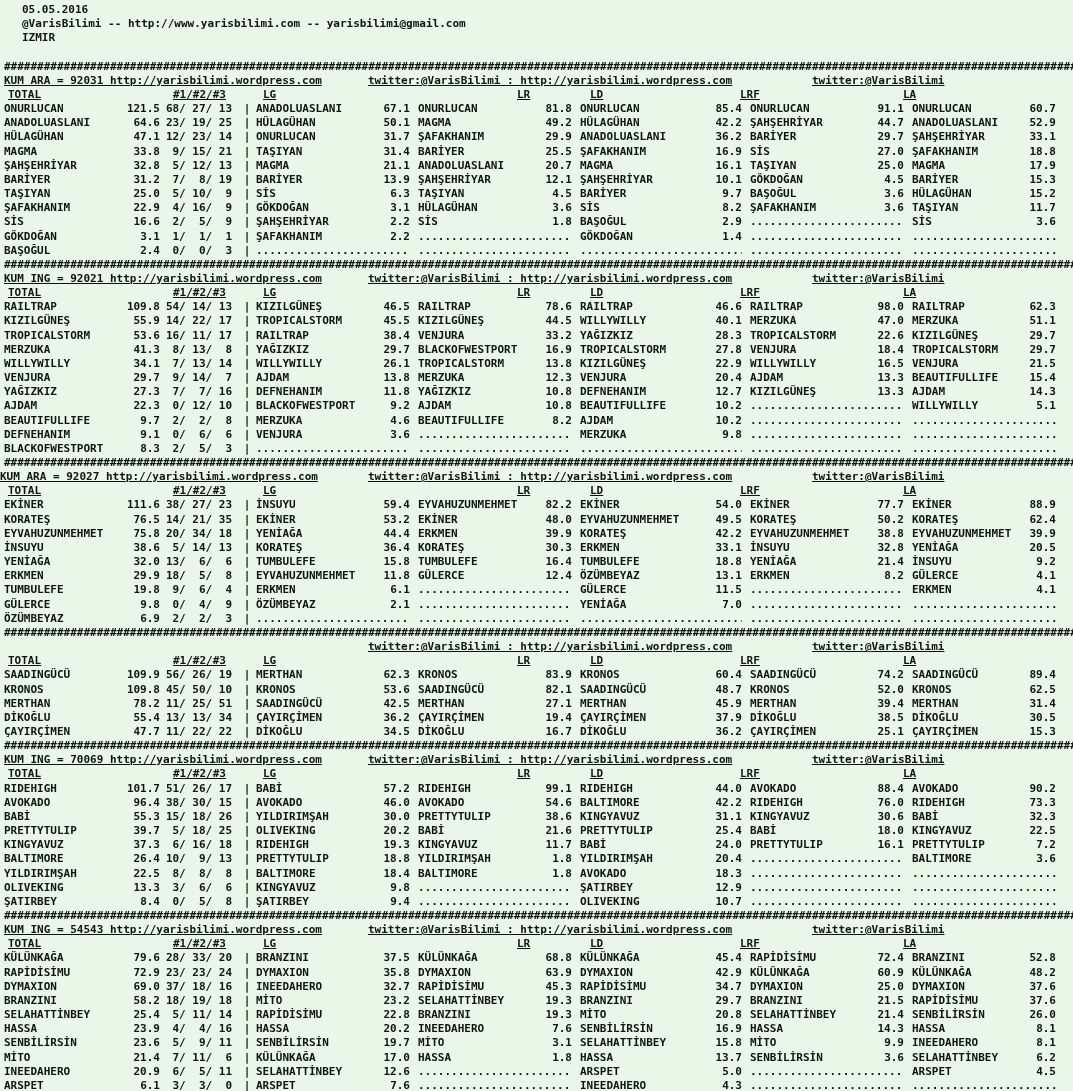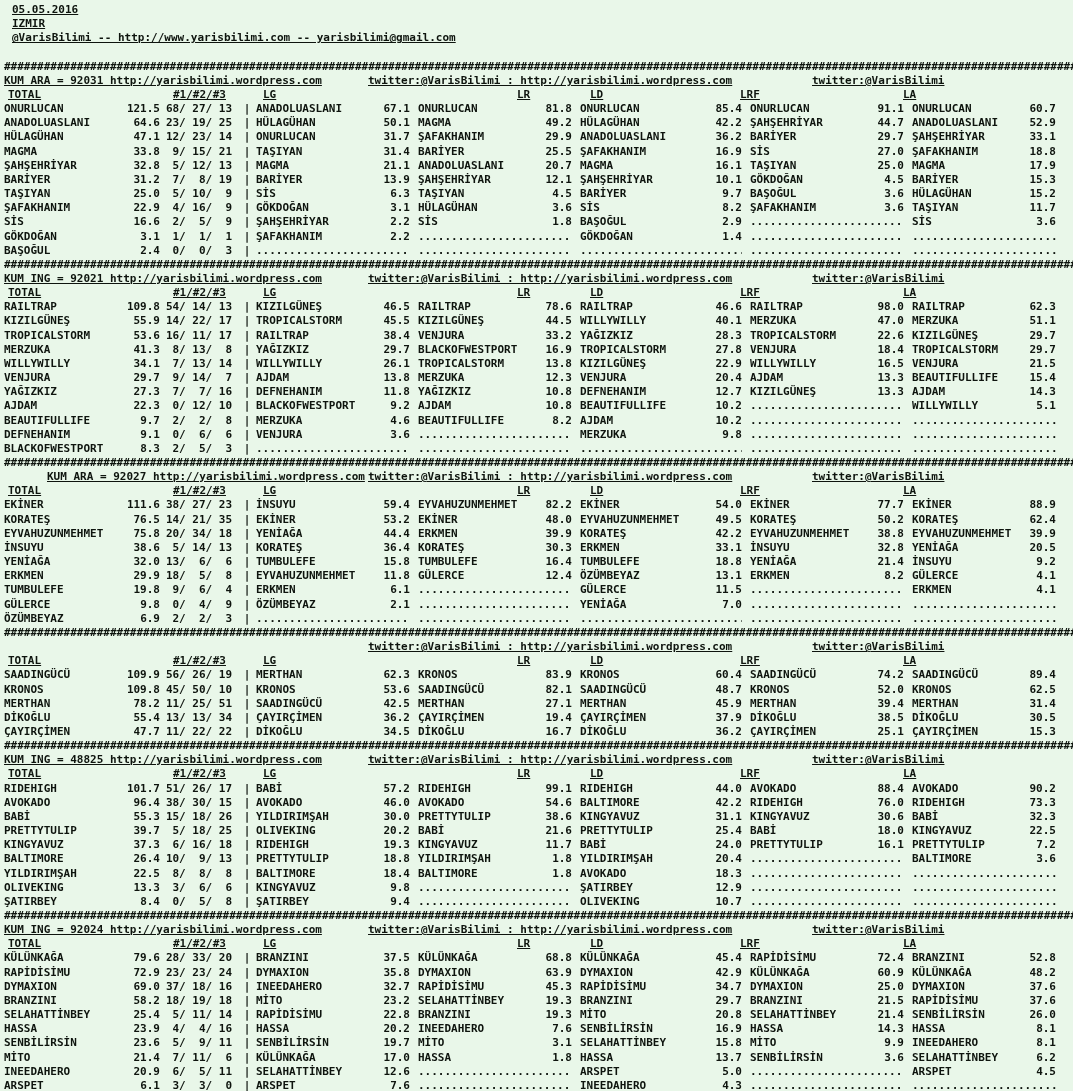--- a/index.html
+++ b/index.html
@@ -1,20 +1,20 @@
 <!DOCTYPE html>
 <html><head>
 <meta charset="utf-8">
 <style>
   html,body{margin:0;padding:0;background:#e9f7e9;}
   body{width:1073px;height:1091px;overflow:hidden;box-sizing:border-box;padding-top:3px;}
   .doc{font-family:"DejaVu Sans Mono","Liberation Mono",monospace;font-weight:bold;
        font-size:11px;color:#0e140e;}
   .line{height:14.17px;line-height:14.17px;white-space:pre;overflow:hidden;position:relative;}
-  .pad{padding-left:12px;text-decoration:underline;}
+  .pad{padding-left:22px;}
   .ruler{padding-left:4px;letter-spacing:0;}
   .abs{position:absolute;top:0;text-decoration:underline;}
   .row{display:flex;padding-left:4px;}
   .cn1{width:116px;overflow:hidden;flex:none;}
   .cv1{width:40px;text-align:right;flex:none;}
   .cv123{width:78px;text-align:center;flex:none;}
   .csep{width:18px;text-align:center;flex:none;}
   .g{display:flex;flex:none;overflow:hidden;}
   .g-lg{width:154px;}
   .g-lr{width:154px;margin-left:8px;}
@@ -25,22 +25,22 @@
   .gval{width:42px;text-align:right;flex:none;}
   .g-ld .gval{width:44px;}
   .g-la .gval{width:40px;}
   .gdots{flex:1;overflow:hidden;}
 </style>
 </head>
 <body>
 
 <div class="doc">
   <div class="line pad">05.05.2016</div>
+  <div class="line pad">@VarisBilimi -- http://www.yarisbilimi.com -- yarisbilimi@gmail.com</div>
   <div class="line pad">IZMIR</div>
-  <div class="line pad">@VarisBilimi -- http://www.yarisbilimi.com -- yarisbilimi@gmail.com</div>
   <div class="line"></div>
   <div id="sections">
       <div class="line ruler">##########################################################################################################################################################################</div>
       <div class="line"><span class="abs" style="left: 4px;">KUM ARA = 92031 http://yarisbilimi.wordpress.com</span><span class="abs" style="left: 368px;">twitter:@VarisBilimi : http://yarisbilimi.wordpress.com</span><span class="abs" style="left: 812px;">twitter:@VarisBilimi</span></div>
       <div class="line"><span class="abs" style="left: 8px;">TOTAL</span><span class="abs" style="left: 173px;">#1/#2/#3</span><span class="abs" style="left: 263px;">LG</span><span class="abs" style="left: 517px;">LR</span><span class="abs" style="left: 590px;">LD</span><span class="abs" style="left: 740px;">LRF</span><span class="abs" style="left: 903px;">LA</span></div>
       <div class="line row"><span class="cn1">ONURLUCAN</span><span class="cv1">121.5</span><span class="cv123">68/ 27/ 13</span><span class="csep">|</span><span class="g g-lg"><span class="gname">ANADOLUASLANI</span><span class="gval">67.1</span></span><span class="g g-lr"><span class="gname">ONURLUCAN</span><span class="gval">81.8</span></span><span class="g g-ld"><span class="gname">ONURLUCAN</span><span class="gval">85.4</span></span><span class="g g-lrf"><span class="gname">ONURLUCAN</span><span class="gval">91.1</span></span><span class="g g-la"><span class="gname">ONURLUCAN</span><span class="gval">60.7</span></span></div>
       <div class="line row"><span class="cn1">ANADOLUASLANI</span><span class="cv1">64.6</span><span class="cv123">23/ 19/ 25</span><span class="csep">|</span><span class="g g-lg"><span class="gname">HÜLAGÜHAN</span><span class="gval">50.1</span></span><span class="g g-lr"><span class="gname">MAGMA</span><span class="gval">49.2</span></span><span class="g g-ld"><span class="gname">HÜLAGÜHAN</span><span class="gval">42.2</span></span><span class="g g-lrf"><span class="gname">ŞAHŞEHRİYAR</span><span class="gval">44.7</span></span><span class="g g-la"><span class="gname">ANADOLUASLANI</span><span class="gval">52.9</span></span></div>
       <div class="line row"><span class="cn1">HÜLAGÜHAN</span><span class="cv1">47.1</span><span class="cv123">12/ 23/ 14</span><span class="csep">|</span><span class="g g-lg"><span class="gname">ONURLUCAN</span><span class="gval">31.7</span></span><span class="g g-lr"><span class="gname">ŞAFAKHANIM</span><span class="gval">29.9</span></span><span class="g g-ld"><span class="gname">ANADOLUASLANI</span><span class="gval">36.2</span></span><span class="g g-lrf"><span class="gname">BARİYER</span><span class="gval">29.7</span></span><span class="g g-la"><span class="gname">ŞAHŞEHRİYAR</span><span class="gval">33.1</span></span></div>
       <div class="line row"><span class="cn1">MAGMA</span><span class="cv1">33.8</span><span class="cv123"> 9/ 15/ 21</span><span class="csep">|</span><span class="g g-lg"><span class="gname">TAŞIYAN</span><span class="gval">31.4</span></span><span class="g g-lr"><span class="gname">BARİYER</span><span class="gval">25.5</span></span><span class="g g-ld"><span class="gname">ŞAFAKHANIM</span><span class="gval">16.9</span></span><span class="g g-lrf"><span class="gname">SİS</span><span class="gval">27.0</span></span><span class="g g-la"><span class="gname">ŞAFAKHANIM</span><span class="gval">18.8</span></span></div>
       <div class="line row"><span class="cn1">ŞAHŞEHRİYAR</span><span class="cv1">32.8</span><span class="cv123"> 5/ 12/ 13</span><span class="csep">|</span><span class="g g-lg"><span class="gname">MAGMA</span><span class="gval">21.1</span></span><span class="g g-lr"><span class="gname">ANADOLUASLANI</span><span class="gval">20.7</span></span><span class="g g-ld"><span class="gname">MAGMA</span><span class="gval">16.1</span></span><span class="g g-lrf"><span class="gname">TAŞIYAN</span><span class="gval">25.0</span></span><span class="g g-la"><span class="gname">MAGMA</span><span class="gval">17.9</span></span></div>
@@ -58,53 +58,53 @@
       <div class="line row"><span class="cn1">TROPICALSTORM</span><span class="cv1">53.6</span><span class="cv123">16/ 11/ 17</span><span class="csep">|</span><span class="g g-lg"><span class="gname">RAILTRAP</span><span class="gval">38.4</span></span><span class="g g-lr"><span class="gname">VENJURA</span><span class="gval">33.2</span></span><span class="g g-ld"><span class="gname">YAĞIZKIZ</span><span class="gval">28.3</span></span><span class="g g-lrf"><span class="gname">TROPICALSTORM</span><span class="gval">22.6</span></span><span class="g g-la"><span class="gname">KIZILGÜNEŞ</span><span class="gval">29.7</span></span></div>
       <div class="line row"><span class="cn1">MERZUKA</span><span class="cv1">41.3</span><span class="cv123"> 8/ 13/  8</span><span class="csep">|</span><span class="g g-lg"><span class="gname">YAĞIZKIZ</span><span class="gval">29.7</span></span><span class="g g-lr"><span class="gname">BLACKOFWESTPORT</span><span class="gval">16.9</span></span><span class="g g-ld"><span class="gname">TROPICALSTORM</span><span class="gval">27.8</span></span><span class="g g-lrf"><span class="gname">VENJURA</span><span class="gval">18.4</span></span><span class="g g-la"><span class="gname">TROPICALSTORM</span><span class="gval">29.7</span></span></div>
       <div class="line row"><span class="cn1">WILLYWILLY</span><span class="cv1">34.1</span><span class="cv123"> 7/ 13/ 14</span><span class="csep">|</span><span class="g g-lg"><span class="gname">WILLYWILLY</span><span class="gval">26.1</span></span><span class="g g-lr"><span class="gname">TROPICALSTORM</span><span class="gval">13.8</span></span><span class="g g-ld"><span class="gname">KIZILGÜNEŞ</span><span class="gval">22.9</span></span><span class="g g-lrf"><span class="gname">WILLYWILLY</span><span class="gval">16.5</span></span><span class="g g-la"><span class="gname">VENJURA</span><span class="gval">21.5</span></span></div>
       <div class="line row"><span class="cn1">VENJURA</span><span class="cv1">29.7</span><span class="cv123"> 9/ 14/  7</span><span class="csep">|</span><span class="g g-lg"><span class="gname">AJDAM</span><span class="gval">13.8</span></span><span class="g g-lr"><span class="gname">MERZUKA</span><span class="gval">12.3</span></span><span class="g g-ld"><span class="gname">VENJURA</span><span class="gval">20.4</span></span><span class="g g-lrf"><span class="gname">AJDAM</span><span class="gval">13.3</span></span><span class="g g-la"><span class="gname">BEAUTIFULLIFE</span><span class="gval">15.4</span></span></div>
       <div class="line row"><span class="cn1">YAĞIZKIZ</span><span class="cv1">27.3</span><span class="cv123"> 7/  7/ 16</span><span class="csep">|</span><span class="g g-lg"><span class="gname">DEFNEHANIM</span><span class="gval">11.8</span></span><span class="g g-lr"><span class="gname">YAĞIZKIZ</span><span class="gval">10.8</span></span><span class="g g-ld"><span class="gname">DEFNEHANIM</span><span class="gval">12.7</span></span><span class="g g-lrf"><span class="gname">KIZILGÜNEŞ</span><span class="gval">13.3</span></span><span class="g g-la"><span class="gname">AJDAM</span><span class="gval">14.3</span></span></div>
       <div class="line row"><span class="cn1">AJDAM</span><span class="cv1">22.3</span><span class="cv123"> 0/ 12/ 10</span><span class="csep">|</span><span class="g g-lg"><span class="gname">BLACKOFWESTPORT</span><span class="gval">9.2</span></span><span class="g g-lr"><span class="gname">AJDAM</span><span class="gval">10.8</span></span><span class="g g-ld"><span class="gname">BEAUTIFULLIFE</span><span class="gval">10.2</span></span><span class="g g-lrf"><span class="gdots">..............................</span></span><span class="g g-la"><span class="gname">WILLYWILLY</span><span class="gval">5.1</span></span></div>
       <div class="line row"><span class="cn1">BEAUTIFULLIFE</span><span class="cv1">9.7</span><span class="cv123"> 2/  2/  8</span><span class="csep">|</span><span class="g g-lg"><span class="gname">MERZUKA</span><span class="gval">4.6</span></span><span class="g g-lr"><span class="gname">BEAUTIFULLIFE</span><span class="gval">8.2</span></span><span class="g g-ld"><span class="gname">AJDAM</span><span class="gval">10.2</span></span><span class="g g-lrf"><span class="gdots">..............................</span></span><span class="g g-la"><span class="gdots">..............................</span></span></div>
       <div class="line row"><span class="cn1">DEFNEHANIM</span><span class="cv1">9.1</span><span class="cv123"> 0/  6/  6</span><span class="csep">|</span><span class="g g-lg"><span class="gname">VENJURA</span><span class="gval">3.6</span></span><span class="g g-lr"><span class="gdots">..............................</span></span><span class="g g-ld"><span class="gname">MERZUKA</span><span class="gval">9.8</span></span><span class="g g-lrf"><span class="gdots">..............................</span></span><span class="g g-la"><span class="gdots">..............................</span></span></div>
       <div class="line row"><span class="cn1">BLACKOFWESTPORT</span><span class="cv1">8.3</span><span class="cv123"> 2/  5/  3</span><span class="csep">|</span><span class="g g-lg"><span class="gdots">..............................</span></span><span class="g g-lr"><span class="gdots">..............................</span></span><span class="g g-ld"><span class="gdots">..............................</span></span><span class="g g-lrf"><span class="gdots">..............................</span></span><span class="g g-la"><span class="gdots">..............................</span></span></div>
       <div class="line ruler">##########################################################################################################################################################################</div>
-      <div class="line"><span class="abs" style="left: 7px; padding-left: 40px;">KUM ARA = 92027 http://yarisbilimi.wordpress.com</span><span class="abs" style="left: 368px;">twitter:@VarisBilimi : http://yarisbilimi.wordpress.com</span><span class="abs" style="left: 812px;">twitter:@VarisBilimi</span></div>
+      <div class="line"><span class="abs" style="left: 0;">KUM ARA = 92027 http://yarisbilimi.wordpress.com</span><span class="abs" style="left: 368px;">twitter:@VarisBilimi : http://yarisbilimi.wordpress.com</span><span class="abs" style="left: 812px;">twitter:@VarisBilimi</span></div>
       <div class="line"><span class="abs" style="left: 8px;">TOTAL</span><span class="abs" style="left: 173px;">#1/#2/#3</span><span class="abs" style="left: 263px;">LG</span><span class="abs" style="left: 517px;">LR</span><span class="abs" style="left: 590px;">LD</span><span class="abs" style="left: 740px;">LRF</span><span class="abs" style="left: 903px;">LA</span></div>
       <div class="line row"><span class="cn1">EKİNER</span><span class="cv1">111.6</span><span class="cv123">38/ 27/ 23</span><span class="csep">|</span><span class="g g-lg"><span class="gname">İNSUYU</span><span class="gval">59.4</span></span><span class="g g-lr"><span class="gname">EYVAHUZUNMEHMET</span><span class="gval">82.2</span></span><span class="g g-ld"><span class="gname">EKİNER</span><span class="gval">54.0</span></span><span class="g g-lrf"><span class="gname">EKİNER</span><span class="gval">77.7</span></span><span class="g g-la"><span class="gname">EKİNER</span><span class="gval">88.9</span></span></div>
       <div class="line row"><span class="cn1">KORATEŞ</span><span class="cv1">76.5</span><span class="cv123">14/ 21/ 35</span><span class="csep">|</span><span class="g g-lg"><span class="gname">EKİNER</span><span class="gval">53.2</span></span><span class="g g-lr"><span class="gname">EKİNER</span><span class="gval">48.0</span></span><span class="g g-ld"><span class="gname">EYVAHUZUNMEHMET</span><span class="gval">49.5</span></span><span class="g g-lrf"><span class="gname">KORATEŞ</span><span class="gval">50.2</span></span><span class="g g-la"><span class="gname">KORATEŞ</span><span class="gval">62.4</span></span></div>
       <div class="line row"><span class="cn1">EYVAHUZUNMEHMET</span><span class="cv1">75.8</span><span class="cv123">20/ 34/ 18</span><span class="csep">|</span><span class="g g-lg"><span class="gname">YENİAĞA</span><span class="gval">44.4</span></span><span class="g g-lr"><span class="gname">ERKMEN</span><span class="gval">39.9</span></span><span class="g g-ld"><span class="gname">KORATEŞ</span><span class="gval">42.2</span></span><span class="g g-lrf"><span class="gname">EYVAHUZUNMEHMET</span><span class="gval">38.8</span></span><span class="g g-la"><span class="gname">EYVAHUZUNMEHMET</span><span class="gval">39.9</span></span></div>
       <div class="line row"><span class="cn1">İNSUYU</span><span class="cv1">38.6</span><span class="cv123"> 5/ 14/ 13</span><span class="csep">|</span><span class="g g-lg"><span class="gname">KORATEŞ</span><span class="gval">36.4</span></span><span class="g g-lr"><span class="gname">KORATEŞ</span><span class="gval">30.3</span></span><span class="g g-ld"><span class="gname">ERKMEN</span><span class="gval">33.1</span></span><span class="g g-lrf"><span class="gname">İNSUYU</span><span class="gval">32.8</span></span><span class="g g-la"><span class="gname">YENİAĞA</span><span class="gval">20.5</span></span></div>
       <div class="line row"><span class="cn1">YENİAĞA</span><span class="cv1">32.0</span><span class="cv123">13/  6/  6</span><span class="csep">|</span><span class="g g-lg"><span class="gname">TUMBULEFE</span><span class="gval">15.8</span></span><span class="g g-lr"><span class="gname">TUMBULEFE</span><span class="gval">16.4</span></span><span class="g g-ld"><span class="gname">TUMBULEFE</span><span class="gval">18.8</span></span><span class="g g-lrf"><span class="gname">YENİAĞA</span><span class="gval">21.4</span></span><span class="g g-la"><span class="gname">İNSUYU</span><span class="gval">9.2</span></span></div>
       <div class="line row"><span class="cn1">ERKMEN</span><span class="cv1">29.9</span><span class="cv123">18/  5/  8</span><span class="csep">|</span><span class="g g-lg"><span class="gname">EYVAHUZUNMEHMET</span><span class="gval">11.8</span></span><span class="g g-lr"><span class="gname">GÜLERCE</span><span class="gval">12.4</span></span><span class="g g-ld"><span class="gname">ÖZÜMBEYAZ</span><span class="gval">13.1</span></span><span class="g g-lrf"><span class="gname">ERKMEN</span><span class="gval">8.2</span></span><span class="g g-la"><span class="gname">GÜLERCE</span><span class="gval">4.1</span></span></div>
       <div class="line row"><span class="cn1">TUMBULEFE</span><span class="cv1">19.8</span><span class="cv123"> 9/  6/  4</span><span class="csep">|</span><span class="g g-lg"><span class="gname">ERKMEN</span><span class="gval">6.1</span></span><span class="g g-lr"><span class="gdots">..............................</span></span><span class="g g-ld"><span class="gname">GÜLERCE</span><span class="gval">11.5</span></span><span class="g g-lrf"><span class="gdots">..............................</span></span><span class="g g-la"><span class="gname">ERKMEN</span><span class="gval">4.1</span></span></div>
       <div class="line row"><span class="cn1">GÜLERCE</span><span class="cv1">9.8</span><span class="cv123"> 0/  4/  9</span><span class="csep">|</span><span class="g g-lg"><span class="gname">ÖZÜMBEYAZ</span><span class="gval">2.1</span></span><span class="g g-lr"><span class="gdots">..............................</span></span><span class="g g-ld"><span class="gname">YENİAĞA</span><span class="gval">7.0</span></span><span class="g g-lrf"><span class="gdots">..............................</span></span><span class="g g-la"><span class="gdots">..............................</span></span></div>
       <div class="line row"><span class="cn1">ÖZÜMBEYAZ</span><span class="cv1">6.9</span><span class="cv123"> 2/  2/  3</span><span class="csep">|</span><span class="g g-lg"><span class="gdots">..............................</span></span><span class="g g-lr"><span class="gdots">..............................</span></span><span class="g g-ld"><span class="gdots">..............................</span></span><span class="g g-lrf"><span class="gdots">..............................</span></span><span class="g g-la"><span class="gdots">..............................</span></span></div>
       <div class="line ruler">##########################################################################################################################################################################</div>
       <div class="line"><span class="abs" style="left: 4px; margin-top: 40px;">KUM ARA = 92025 http://yarisbilimi.wordpress.com</span><span class="abs" style="left: 368px;">twitter:@VarisBilimi : http://yarisbilimi.wordpress.com</span><span class="abs" style="left: 812px;">twitter:@VarisBilimi</span></div>
       <div class="line"><span class="abs" style="left: 8px;">TOTAL</span><span class="abs" style="left: 173px;">#1/#2/#3</span><span class="abs" style="left: 263px;">LG</span><span class="abs" style="left: 517px;">LR</span><span class="abs" style="left: 590px;">LD</span><span class="abs" style="left: 740px;">LRF</span><span class="abs" style="left: 903px;">LA</span></div>
       <div class="line row"><span class="cn1">SAADINGÜCÜ</span><span class="cv1">109.9</span><span class="cv123">56/ 26/ 19</span><span class="csep">|</span><span class="g g-lg"><span class="gname">MERTHAN</span><span class="gval">62.3</span></span><span class="g g-lr"><span class="gname">KRONOS</span><span class="gval">83.9</span></span><span class="g g-ld"><span class="gname">KRONOS</span><span class="gval">60.4</span></span><span class="g g-lrf"><span class="gname">SAADINGÜCÜ</span><span class="gval">74.2</span></span><span class="g g-la"><span class="gname">SAADINGÜCÜ</span><span class="gval">89.4</span></span></div>
       <div class="line row"><span class="cn1">KRONOS</span><span class="cv1">109.8</span><span class="cv123">45/ 50/ 10</span><span class="csep">|</span><span class="g g-lg"><span class="gname">KRONOS</span><span class="gval">53.6</span></span><span class="g g-lr"><span class="gname">SAADINGÜCÜ</span><span class="gval">82.1</span></span><span class="g g-ld"><span class="gname">SAADINGÜCÜ</span><span class="gval">48.7</span></span><span class="g g-lrf"><span class="gname">KRONOS</span><span class="gval">52.0</span></span><span class="g g-la"><span class="gname">KRONOS</span><span class="gval">62.5</span></span></div>
       <div class="line row"><span class="cn1">MERTHAN</span><span class="cv1">78.2</span><span class="cv123">11/ 25/ 51</span><span class="csep">|</span><span class="g g-lg"><span class="gname">SAADINGÜCÜ</span><span class="gval">42.5</span></span><span class="g g-lr"><span class="gname">MERTHAN</span><span class="gval">27.1</span></span><span class="g g-ld"><span class="gname">MERTHAN</span><span class="gval">45.9</span></span><span class="g g-lrf"><span class="gname">MERTHAN</span><span class="gval">39.4</span></span><span class="g g-la"><span class="gname">MERTHAN</span><span class="gval">31.4</span></span></div>
       <div class="line row"><span class="cn1">DİKOĞLU</span><span class="cv1">55.4</span><span class="cv123">13/ 13/ 34</span><span class="csep">|</span><span class="g g-lg"><span class="gname">ÇAYIRÇİMEN</span><span class="gval">36.2</span></span><span class="g g-lr"><span class="gname">ÇAYIRÇİMEN</span><span class="gval">19.4</span></span><span class="g g-ld"><span class="gname">ÇAYIRÇİMEN</span><span class="gval">37.9</span></span><span class="g g-lrf"><span class="gname">DİKOĞLU</span><span class="gval">38.5</span></span><span class="g g-la"><span class="gname">DİKOĞLU</span><span class="gval">30.5</span></span></div>
       <div class="line row"><span class="cn1">ÇAYIRÇİMEN</span><span class="cv1">47.7</span><span class="cv123">11/ 22/ 22</span><span class="csep">|</span><span class="g g-lg"><span class="gname">DİKOĞLU</span><span class="gval">34.5</span></span><span class="g g-lr"><span class="gname">DİKOĞLU</span><span class="gval">16.7</span></span><span class="g g-ld"><span class="gname">DİKOĞLU</span><span class="gval">36.2</span></span><span class="g g-lrf"><span class="gname">ÇAYIRÇİMEN</span><span class="gval">25.1</span></span><span class="g g-la"><span class="gname">ÇAYIRÇİMEN</span><span class="gval">15.3</span></span></div>
       <div class="line ruler">##########################################################################################################################################################################</div>
-      <div class="line"><span class="abs" style="left: 4px;">KUM ING = 48825 http://yarisbilimi.wordpress.com</span><span class="abs" style="left: 368px;">twitter:@VarisBilimi : http://yarisbilimi.wordpress.com</span><span class="abs" style="left: 812px;">twitter:@VarisBilimi</span></div>
+      <div class="line"><span class="abs" style="left: 4px;">KUM ING = 70069 http://yarisbilimi.wordpress.com</span><span class="abs" style="left: 368px;">twitter:@VarisBilimi : http://yarisbilimi.wordpress.com</span><span class="abs" style="left: 812px;">twitter:@VarisBilimi</span></div>
       <div class="line"><span class="abs" style="left: 8px;">TOTAL</span><span class="abs" style="left: 173px;">#1/#2/#3</span><span class="abs" style="left: 263px;">LG</span><span class="abs" style="left: 517px;">LR</span><span class="abs" style="left: 590px;">LD</span><span class="abs" style="left: 740px;">LRF</span><span class="abs" style="left: 903px;">LA</span></div>
       <div class="line row"><span class="cn1">RIDEHIGH</span><span class="cv1">101.7</span><span class="cv123">51/ 26/ 17</span><span class="csep">|</span><span class="g g-lg"><span class="gname">BABİ</span><span class="gval">57.2</span></span><span class="g g-lr"><span class="gname">RIDEHIGH</span><span class="gval">99.1</span></span><span class="g g-ld"><span class="gname">RIDEHIGH</span><span class="gval">44.0</span></span><span class="g g-lrf"><span class="gname">AVOKADO</span><span class="gval">88.4</span></span><span class="g g-la"><span class="gname">AVOKADO</span><span class="gval">90.2</span></span></div>
       <div class="line row"><span class="cn1">AVOKADO</span><span class="cv1">96.4</span><span class="cv123">38/ 30/ 15</span><span class="csep">|</span><span class="g g-lg"><span class="gname">AVOKADO</span><span class="gval">46.0</span></span><span class="g g-lr"><span class="gname">AVOKADO</span><span class="gval">54.6</span></span><span class="g g-ld"><span class="gname">BALTIMORE</span><span class="gval">42.2</span></span><span class="g g-lrf"><span class="gname">RIDEHIGH</span><span class="gval">76.0</span></span><span class="g g-la"><span class="gname">RIDEHIGH</span><span class="gval">73.3</span></span></div>
       <div class="line row"><span class="cn1">BABİ</span><span class="cv1">55.3</span><span class="cv123">15/ 18/ 26</span><span class="csep">|</span><span class="g g-lg"><span class="gname">YILDIRIMŞAH</span><span class="gval">30.0</span></span><span class="g g-lr"><span class="gname">PRETTYTULIP</span><span class="gval">38.6</span></span><span class="g g-ld"><span class="gname">KINGYAVUZ</span><span class="gval">31.1</span></span><span class="g g-lrf"><span class="gname">KINGYAVUZ</span><span class="gval">30.6</span></span><span class="g g-la"><span class="gname">BABİ</span><span class="gval">32.3</span></span></div>
       <div class="line row"><span class="cn1">PRETTYTULIP</span><span class="cv1">39.7</span><span class="cv123"> 5/ 18/ 25</span><span class="csep">|</span><span class="g g-lg"><span class="gname">OLIVEKING</span><span class="gval">20.2</span></span><span class="g g-lr"><span class="gname">BABİ</span><span class="gval">21.6</span></span><span class="g g-ld"><span class="gname">PRETTYTULIP</span><span class="gval">25.4</span></span><span class="g g-lrf"><span class="gname">BABİ</span><span class="gval">18.0</span></span><span class="g g-la"><span class="gname">KINGYAVUZ</span><span class="gval">22.5</span></span></div>
       <div class="line row"><span class="cn1">KINGYAVUZ</span><span class="cv1">37.3</span><span class="cv123"> 6/ 16/ 18</span><span class="csep">|</span><span class="g g-lg"><span class="gname">RIDEHIGH</span><span class="gval">19.3</span></span><span class="g g-lr"><span class="gname">KINGYAVUZ</span><span class="gval">11.7</span></span><span class="g g-ld"><span class="gname">BABİ</span><span class="gval">24.0</span></span><span class="g g-lrf"><span class="gname">PRETTYTULIP</span><span class="gval">16.1</span></span><span class="g g-la"><span class="gname">PRETTYTULIP</span><span class="gval">7.2</span></span></div>
       <div class="line row"><span class="cn1">BALTIMORE</span><span class="cv1">26.4</span><span class="cv123">10/  9/ 13</span><span class="csep">|</span><span class="g g-lg"><span class="gname">PRETTYTULIP</span><span class="gval">18.8</span></span><span class="g g-lr"><span class="gname">YILDIRIMŞAH</span><span class="gval">1.8</span></span><span class="g g-ld"><span class="gname">YILDIRIMŞAH</span><span class="gval">20.4</span></span><span class="g g-lrf"><span class="gdots">..............................</span></span><span class="g g-la"><span class="gname">BALTIMORE</span><span class="gval">3.6</span></span></div>
       <div class="line row"><span class="cn1">YILDIRIMŞAH</span><span class="cv1">22.5</span><span class="cv123"> 8/  8/  8</span><span class="csep">|</span><span class="g g-lg"><span class="gname">BALTIMORE</span><span class="gval">18.4</span></span><span class="g g-lr"><span class="gname">BALTIMORE</span><span class="gval">1.8</span></span><span class="g g-ld"><span class="gname">AVOKADO</span><span class="gval">18.3</span></span><span class="g g-lrf"><span class="gdots">..............................</span></span><span class="g g-la"><span class="gdots">..............................</span></span></div>
       <div class="line row"><span class="cn1">OLIVEKING</span><span class="cv1">13.3</span><span class="cv123"> 3/  6/  6</span><span class="csep">|</span><span class="g g-lg"><span class="gname">KINGYAVUZ</span><span class="gval">9.8</span></span><span class="g g-lr"><span class="gdots">..............................</span></span><span class="g g-ld"><span class="gname">ŞATIRBEY</span><span class="gval">12.9</span></span><span class="g g-lrf"><span class="gdots">..............................</span></span><span class="g g-la"><span class="gdots">..............................</span></span></div>
       <div class="line row"><span class="cn1">ŞATIRBEY</span><span class="cv1">8.4</span><span class="cv123"> 0/  5/  8</span><span class="csep">|</span><span class="g g-lg"><span class="gname">ŞATIRBEY</span><span class="gval">9.4</span></span><span class="g g-lr"><span class="gdots">..............................</span></span><span class="g g-ld"><span class="gname">OLIVEKING</span><span class="gval">10.7</span></span><span class="g g-lrf"><span class="gdots">..............................</span></span><span class="g g-la"><span class="gdots">..............................</span></span></div>
       <div class="line ruler">##########################################################################################################################################################################</div>
-      <div class="line"><span class="abs" style="left: 4px;">KUM ING = 92024 http://yarisbilimi.wordpress.com</span><span class="abs" style="left: 368px;">twitter:@VarisBilimi : http://yarisbilimi.wordpress.com</span><span class="abs" style="left: 812px;">twitter:@VarisBilimi</span></div>
+      <div class="line"><span class="abs" style="left: 4px;">KUM ING = 54543 http://yarisbilimi.wordpress.com</span><span class="abs" style="left: 368px;">twitter:@VarisBilimi : http://yarisbilimi.wordpress.com</span><span class="abs" style="left: 812px;">twitter:@VarisBilimi</span></div>
       <div class="line"><span class="abs" style="left: 8px;">TOTAL</span><span class="abs" style="left: 173px;">#1/#2/#3</span><span class="abs" style="left: 263px;">LG</span><span class="abs" style="left: 517px;">LR</span><span class="abs" style="left: 590px;">LD</span><span class="abs" style="left: 740px;">LRF</span><span class="abs" style="left: 903px;">LA</span></div>
       <div class="line row"><span class="cn1">KÜLÜNKAĞA</span><span class="cv1">79.6</span><span class="cv123">28/ 33/ 20</span><span class="csep">|</span><span class="g g-lg"><span class="gname">BRANZINI</span><span class="gval">37.5</span></span><span class="g g-lr"><span class="gname">KÜLÜNKAĞA</span><span class="gval">68.8</span></span><span class="g g-ld"><span class="gname">KÜLÜNKAĞA</span><span class="gval">45.4</span></span><span class="g g-lrf"><span class="gname">RAPİDİSİMU</span><span class="gval">72.4</span></span><span class="g g-la"><span class="gname">BRANZINI</span><span class="gval">52.8</span></span></div>
       <div class="line row"><span class="cn1">RAPİDİSİMU</span><span class="cv1">72.9</span><span class="cv123">23/ 23/ 24</span><span class="csep">|</span><span class="g g-lg"><span class="gname">DYMAXION</span><span class="gval">35.8</span></span><span class="g g-lr"><span class="gname">DYMAXION</span><span class="gval">63.9</span></span><span class="g g-ld"><span class="gname">DYMAXION</span><span class="gval">42.9</span></span><span class="g g-lrf"><span class="gname">KÜLÜNKAĞA</span><span class="gval">60.9</span></span><span class="g g-la"><span class="gname">KÜLÜNKAĞA</span><span class="gval">48.2</span></span></div>
       <div class="line row"><span class="cn1">DYMAXION</span><span class="cv1">69.0</span><span class="cv123">37/ 18/ 16</span><span class="csep">|</span><span class="g g-lg"><span class="gname">INEEDAHERO</span><span class="gval">32.7</span></span><span class="g g-lr"><span class="gname">RAPİDİSİMU</span><span class="gval">45.3</span></span><span class="g g-ld"><span class="gname">RAPİDİSİMU</span><span class="gval">34.7</span></span><span class="g g-lrf"><span class="gname">DYMAXION</span><span class="gval">25.0</span></span><span class="g g-la"><span class="gname">DYMAXION</span><span class="gval">37.6</span></span></div>
       <div class="line row"><span class="cn1">BRANZINI</span><span class="cv1">58.2</span><span class="cv123">18/ 19/ 18</span><span class="csep">|</span><span class="g g-lg"><span class="gname">MİTO</span><span class="gval">23.2</span></span><span class="g g-lr"><span class="gname">SELAHATTİNBEY</span><span class="gval">19.3</span></span><span class="g g-ld"><span class="gname">BRANZINI</span><span class="gval">29.7</span></span><span class="g g-lrf"><span class="gname">BRANZINI</span><span class="gval">21.5</span></span><span class="g g-la"><span class="gname">RAPİDİSİMU</span><span class="gval">37.6</span></span></div>
       <div class="line row"><span class="cn1">SELAHATTİNBEY</span><span class="cv1">25.4</span><span class="cv123"> 5/ 11/ 14</span><span class="csep">|</span><span class="g g-lg"><span class="gname">RAPİDİSİMU</span><span class="gval">22.8</span></span><span class="g g-lr"><span class="gname">BRANZINI</span><span class="gval">19.3</span></span><span class="g g-ld"><span class="gname">MİTO</span><span class="gval">20.8</span></span><span class="g g-lrf"><span class="gname">SELAHATTİNBEY</span><span class="gval">21.4</span></span><span class="g g-la"><span class="gname">SENBİLİRSİN</span><span class="gval">26.0</span></span></div>
       <div class="line row"><span class="cn1">HASSA</span><span class="cv1">23.9</span><span class="cv123"> 4/  4/ 16</span><span class="csep">|</span><span class="g g-lg"><span class="gname">HASSA</span><span class="gval">20.2</span></span><span class="g g-lr"><span class="gname">INEEDAHERO</span><span class="gval">7.6</span></span><span class="g g-ld"><span class="gname">SENBİLİRSİN</span><span class="gval">16.9</span></span><span class="g g-lrf"><span class="gname">HASSA</span><span class="gval">14.3</span></span><span class="g g-la"><span class="gname">HASSA</span><span class="gval">8.1</span></span></div>
       <div class="line row"><span class="cn1">SENBİLİRSİN</span><span class="cv1">23.6</span><span class="cv123"> 5/  9/ 11</span><span class="csep">|</span><span class="g g-lg"><span class="gname">SENBİLİRSİN</span><span class="gval">19.7</span></span><span class="g g-lr"><span class="gname">MİTO</span><span class="gval">3.1</span></span><span class="g g-ld"><span class="gname">SELAHATTİNBEY</span><span class="gval">15.8</span></span><span class="g g-lrf"><span class="gname">MİTO</span><span class="gval">9.9</span></span><span class="g g-la"><span class="gname">INEEDAHERO</span><span class="gval">8.1</span></span></div>
       <div class="line row"><span class="cn1">MİTO</span><span class="cv1">21.4</span><span class="cv123"> 7/ 11/  6</span><span class="csep">|</span><span class="g g-lg"><span class="gname">KÜLÜNKAĞA</span><span class="gval">17.0</span></span><span class="g g-lr"><span class="gname">HASSA</span><span class="gval">1.8</span></span><span class="g g-ld"><span class="gname">HASSA</span><span class="gval">13.7</span></span><span class="g g-lrf"><span class="gname">SENBİLİRSİN</span><span class="gval">3.6</span></span><span class="g g-la"><span class="gname">SELAHATTİNBEY</span><span class="gval">6.2</span></span></div>
       <div class="line row"><span class="cn1">INEEDAHERO</span><span class="cv1">20.9</span><span class="cv123"> 6/  5/ 11</span><span class="csep">|</span><span class="g g-lg"><span class="gname">SELAHATTİNBEY</span><span class="gval">12.6</span></span><span class="g g-lr"><span class="gdots">..............................</span></span><span class="g g-ld"><span class="gname">ARSPET</span><span class="gval">5.0</span></span><span class="g g-lrf"><span class="gdots">..............................</span></span><span class="g g-la"><span class="gname">ARSPET</span><span class="gval">4.5</span></span></div>

